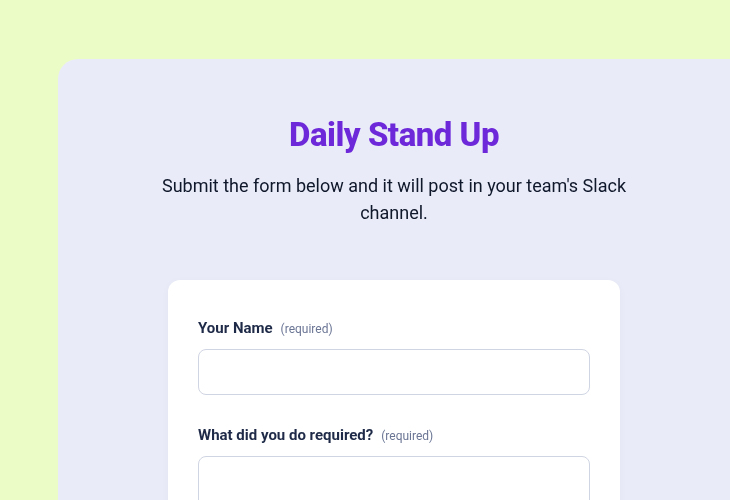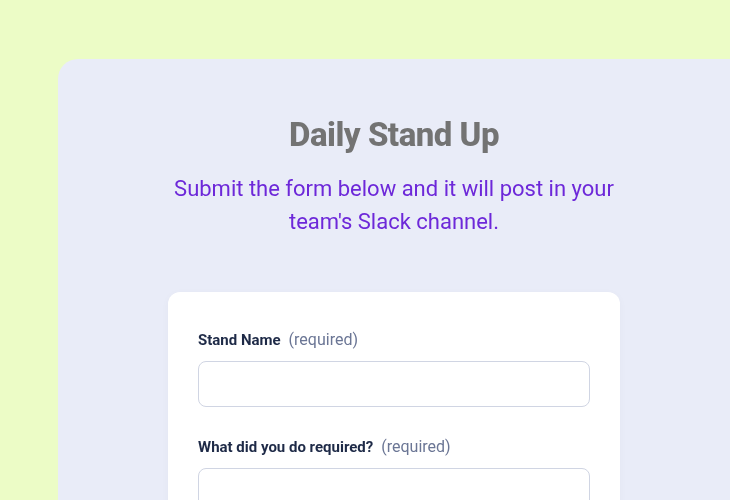--- a/index.html
+++ b/index.html
@@ -25,27 +25,27 @@
       padding: 56px 60px 0 60px;
       height: 500px;
     }
     .header {
       text-align: center;
       margin-bottom: 54px;
     }
     .title {
       font-size: 33px;
       font-weight: 800;
-      color: #737373;
+      color: #6d28d9;
       letter-spacing: -0.5px;
       margin-bottom: 18px;
     }
     .subtitle {
-      font-size: 22px;
-      color: #6d28d9;
+      font-size: 18px;
+      color: #0f172a;
       line-height: 1.5;
       max-width: 470px;
       margin: 0 auto;
     }
     .form-card {
       background-color: #ffffff;
       border-radius: 12px;
       padding: 38px 30px 30px 30px;
       margin: 0 50px;
       box-shadow: 0 2px 8px rgba(0,0,0,0.03);
@@ -53,21 +53,21 @@
     .field-group {
       margin-bottom: 30px;
     }
     .field-label {
       font-size: 15px;
       font-weight: 700;
       color: #1e2a47;
       display: inline;
     }
     .required-text {
-      font-size: 16px;
+      font-size: 12px;
       font-weight: 400;
       color: #6b7695;
       margin-left: 4px;
     }
     .text-input {
       width: 100%;
       margin-top: 12px;
       padding: 13px 14px;
       border: 1px solid #d0d5e3;
       border-radius: 8px;
@@ -94,21 +94,21 @@
 <body>
 
 <div class="card-container">
   <div class="header">
     <h1 class="title">Daily Stand Up</h1>
     <p class="subtitle">Submit the form below and it will post in your team's Slack channel.</p>
   </div>
   <div class="form-card">
     <div class="field-group">
       <div>
-        <span class="field-label">Stand Name</span>
+        <span class="field-label">Your Name</span>
         <span class="required-text">(required)</span>
       </div>
       <input type="text" class="text-input" style="">
     </div>
     <div class="field-group">
       <div>
         <span class="field-label">What did you do required?</span>
         <span class="required-text">(required)</span>
       </div>
       <textarea class="textarea-input" style=""></textarea>

